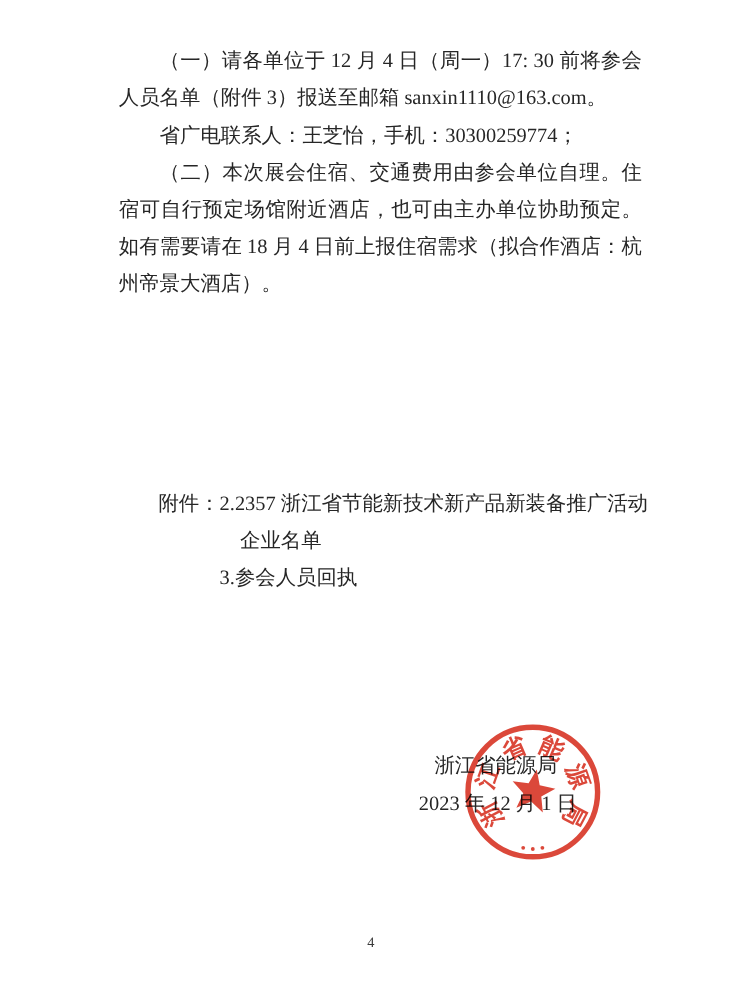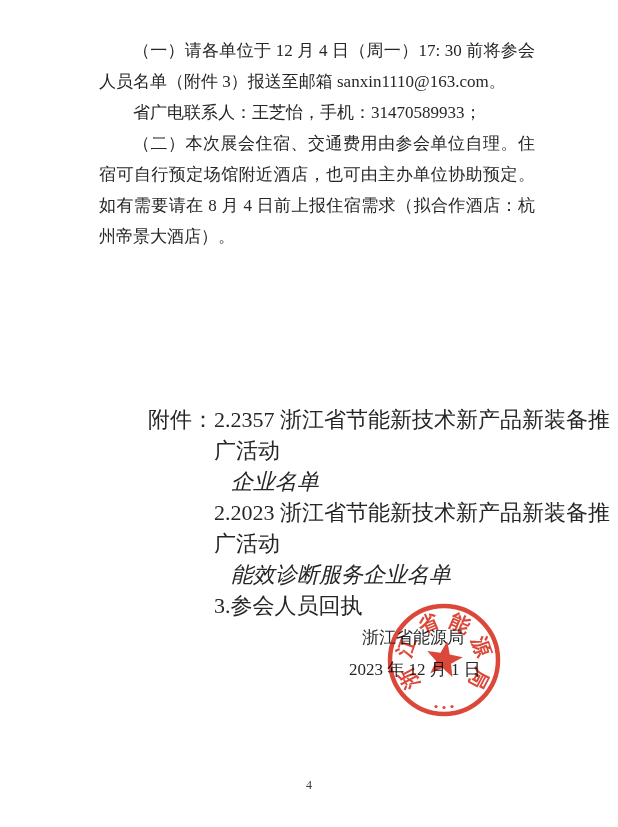--- a/index.html
+++ b/index.html
@@ -15,27 +15,27 @@
   .body-text {
     position:absolute;
     left:99px; top:35px; width:436px;
     font-size:17px; line-height:31px;
     text-align:justify;
   }
   .body-text p { margin:0; text-indent:2em; }
 
   .attachments {
     position:absolute;
-    left:148px; top:404px;
-    font-size:22px; line-height:31px;
+    left:132px; top:404px;
+    font-size:17px; line-height:31px;
     display:flex; align-items:flex-start;
   }
   .att-label { white-space:nowrap; }
   .att-items { display:block; }
-  .att-item .cont { padding-left:17px;font-style:italic; }
+  .att-item .cont { padding-left:17px; }
 
   .sig-org  { position:absolute; left:362px; top:626px; font-size:17px; white-space:nowrap; }
   .sig-date { position:absolute; left:349px; top:658px; font-size:17px; white-space:nowrap; }
 
   .seal {
     position:absolute;
     left:378px; top:594px;
     width:132px; height:132px;
     mix-blend-mode:multiply;
     opacity:0.93;
@@ -49,34 +49,30 @@
     font-size:12px; color:#3a3a3a;
   }
 </style>
 </head>
 <body>
 
 <div class="page">
 
   <div class="body-text">
     <p>（一）请各单位于 12 月 4 日（周一）17: 30 前将参会人员名单（附件 3）报送至邮箱 sanxin1110@163.com。</p>
-    <p>省广电联系人：王芝怡，手机：31470589933；</p>
-    <p>（二）本次展会住宿、交通费用由参会单位自理。住宿可自行预定场馆附近酒店，也可由主办单位协助预定。如有需要请在 8 月 4 日前上报住宿需求（拟合作酒店：杭州帝景大酒店）。</p>
+    <p>省广电联系人：王芝怡，手机：30300259774；</p>
+    <p>（二）本次展会住宿、交通费用由参会单位自理。住宿可自行预定场馆附近酒店，也可由主办单位协助预定。如有需要请在 18 月 4 日前上报住宿需求（拟合作酒店：杭州帝景大酒店）。</p>
   </div>
 
   <div class="attachments">
     <span class="att-label">附件：</span>
     <div class="att-items">
       <div class="att-item">
         <div>2.2357 浙江省节能新技术新产品新装备推广活动</div>
         <div class="cont">企业名单</div>
-      </div>
-      <div class="att-item">
-        <div>2.2023 浙江省节能新技术新产品新装备推广活动</div>
-        <div class="cont">能效诊断服务企业名单</div>
       </div>
       <div class="att-item">
         <div>3.参会人员回执</div>
       </div>
     </div>
   </div>
 
   <div class="sig-org">浙江省能源局</div>
   <div class="sig-date">2023 年 12 月 1 日</div>
 

